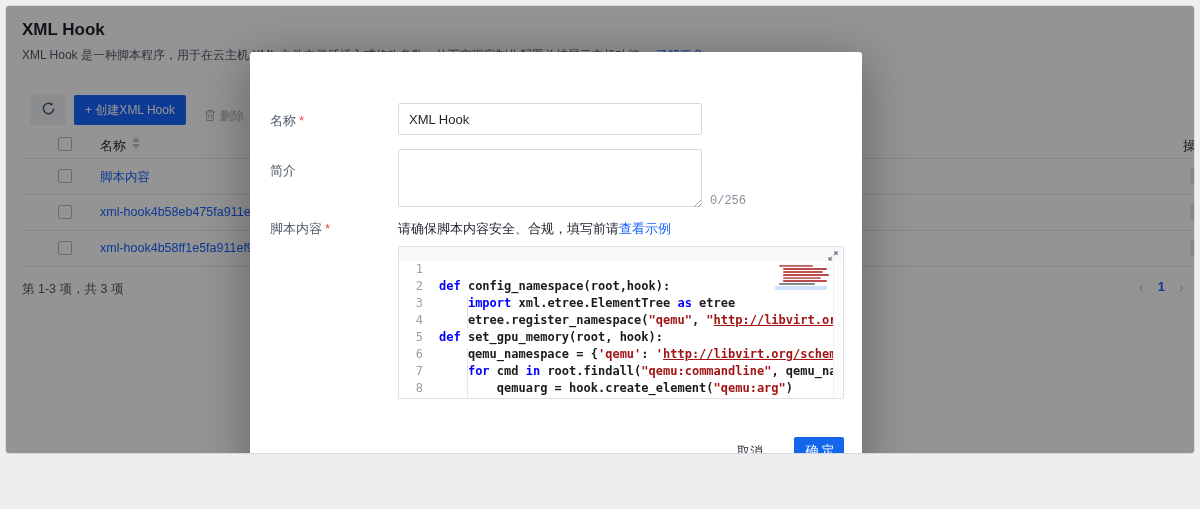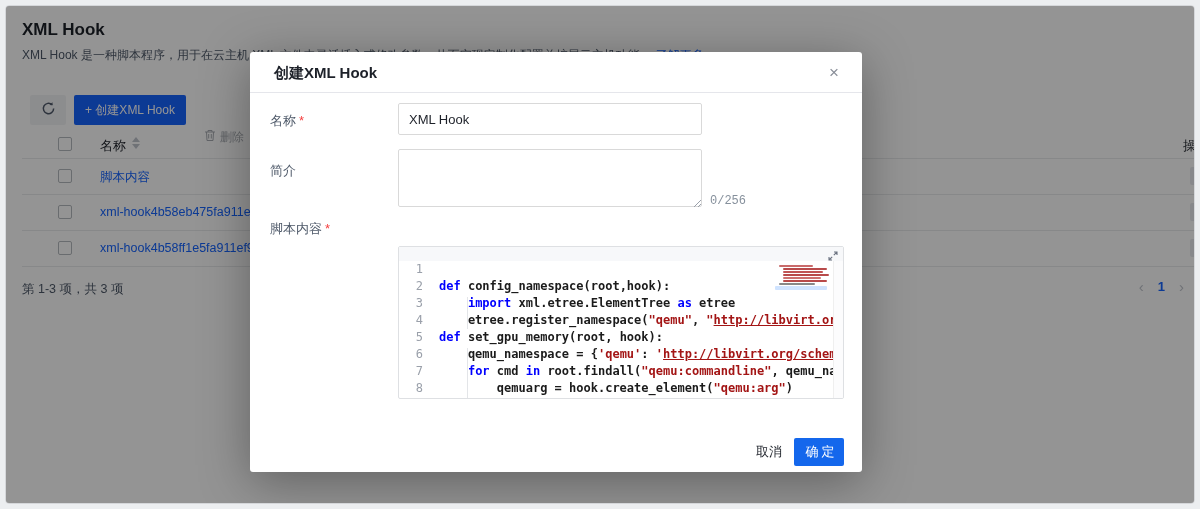--- a/index.html
+++ b/index.html
@@ -1,35 +1,35 @@
 <!DOCTYPE html>
 <html><head>
 <meta charset="utf-8">
 <style>
   * { margin:0; padding:0; box-sizing:border-box; }
   html,body { width:1200px; height:509px; overflow:hidden; background:#eceef0;
               font-family:"Liberation Sans","DejaVu Sans",sans-serif; }
-  .card { position:absolute; left:5px; top:5px; width:1190px; height:499px;
+  .card { position:absolute; left:5px; top:5px; width:1190px; height:449px;
           background:#fff; border:1px solid #d5d7da; border-radius:4px; overflow:hidden; }
 
   
   .page { position:absolute; inset:0; }
   .page-title { position:absolute; left:16px; top:14px; font-size:17px; font-weight:bold; color:#1d2129; }
   .page-desc { position:absolute; left:16px; top:41px; font-size:12px; color:#4e5969; white-space:nowrap; }
   .page-desc a { color:#1664ff; text-decoration:none; margin-left:4px; }
 
   .btn-refresh { position:absolute; left:24px; top:89px; width:36px; height:30px;
                  background:#f2f3f5; border:none; border-radius:2px; display:flex;
                  align-items:center; justify-content:center; cursor:pointer; }
   .btn-create { position:absolute; left:68px; top:89px; width:112px; height:30px;
                 background:#1664ff; color:#fff; border:none; border-radius:2px;
                 font-size:12px; cursor:pointer; }
   .btn-delete { position:absolute; left:188px; top:89px; width:60px; height:30px;
                 background:transparent; color:#a9adb3; border:none; font-size:12px;
-                display:flex; align-items:flex-start; justify-content:center; gap:4px;margin-top:34px; }
+                display:flex; align-items:flex-end; justify-content:center; gap:4px; }
   .vdivider { position:absolute; left:256px; top:93px; width:1px; height:22px; background:#dcdee2; }
 
   .tbl-sep { position:absolute; left:16px; right:0; height:1px; background:#e8eaec; }
   .checkbox { position:absolute; left:52px; width:14px; height:14px; border:1px solid #b6babf;
               border-radius:2px; background:#fff; }
   .th-name { position:absolute; left:94px; top:131px; font-size:13px; color:#1d2129; }
   .sort-icon { display:inline-block; margin-left:6px; vertical-align:1px; }
   .sort-icon i { display:block; width:0; height:0; border-left:4px solid transparent; border-right:4px solid transparent; }
   .sort-up { border-bottom:5px solid #c0c4cc; margin-bottom:2px; }
   .sort-down { border-top:5px solid #c0c4cc; }
@@ -82,21 +82,21 @@
   .tk-url { color:#a31515; text-decoration:underline; }
   .indent-guide { position:absolute; width:1px; background:#e3e5e8; left:68px; }
   .ed-scroll { position:absolute; right:0; top:14px; bottom:0; width:10px; background:#fcfcfd; border-left:1px solid #efefef; }
   .minimap { position:absolute; right:12px; top:17px; width:56px; height:42px; }
   .minimap .mrow { height:2px; margin:1px 0 1px 4px; border-radius:1px; }
   .mm1 { width:34px; background:#c96a6a; } .mm2 { width:44px; background:#b84a4a; margin-left:8px!important; }
   .mm3 { width:40px; background:#c05555; margin-left:8px!important; } .mm4 { width:46px; background:#b84a4a; margin-left:8px!important; }
   .mm5 { width:38px; background:#cc7070; margin-left:8px!important; }
   .mm7 { width:36px; background:#888; } .mmsel { width:52px; height:4px!important; background:#cfe3ff; margin-left:0!important; }
 
-  .m-footer { position:absolute; right:18px; bottom:5px; display:flex; align-items:center; gap:4px; }
+  .m-footer { position:absolute; right:18px; bottom:5px; display:flex; gap:23px; }
   .btn-cancel { border:none; background:none; font-size:13px; color:#1d2129; cursor:pointer; padding:6px 8px; }
   .btn-ok { width:50px; height:28px; background:#1467ec; color:#fff; border:none; border-radius:2px;
             font-size:13px; cursor:pointer; letter-spacing:3px; padding-left:5px; }
 </style>
 </head>
 <body>
 
 <div class="card">
 
   <div class="page">
@@ -150,38 +150,37 @@
     <div class="pager">
       <span class="arrow">‹</span>
       <span class="pg">1</span>
       <span class="arrow">›</span>
     </div>
   </div>
 
   <div class="mask"></div>
 
   <div class="modal">
-    <div class="m-header">
-      <span class="m-title">创建XML Hook</span>
-      <button class="m-close">×</button>
-    </div>
 
     <span class="f-label" style="top:60px"><span>名称</span><span class="req">*</span></span>
     <input class="name-input" value="XML Hook" style="">
 
     <span class="f-label" style="top:110px">简介</span>
     <textarea class="intro-ta" style=""></textarea>
     <span class="ta-resize">
       <svg width="9" height="9" viewBox="0 0 9 9">
           <path d="M8 1 1 8 M8 5 5 8" stroke="#9aa0aa" stroke-width="1" fill="none"></path>
         </svg>
     </span>
     <span class="counter">0/256</span>
 
     <span class="f-label" style="top:168px"><span>脚本内容</span><span class="req">*</span></span>
+    <div class="hint">
+      <span>请确保脚本内容安全、合规，填写前请</span><a href="#">查看示例</a>
+    </div>
 
     <div class="editor">
       <div class="ed-band">
         <span class="ed-expand">
           <svg width="10" height="10" viewBox="0 0 10 10">
               <path d="M6 1h3v3M9 1 5.8 4.2 M4 9H1V6M1 9l3.2-3.2" stroke="#6b7280" stroke-width="1.1" fill="none"></path>
             </svg>
         </span>
       </div>
       <div class="ed-body">

